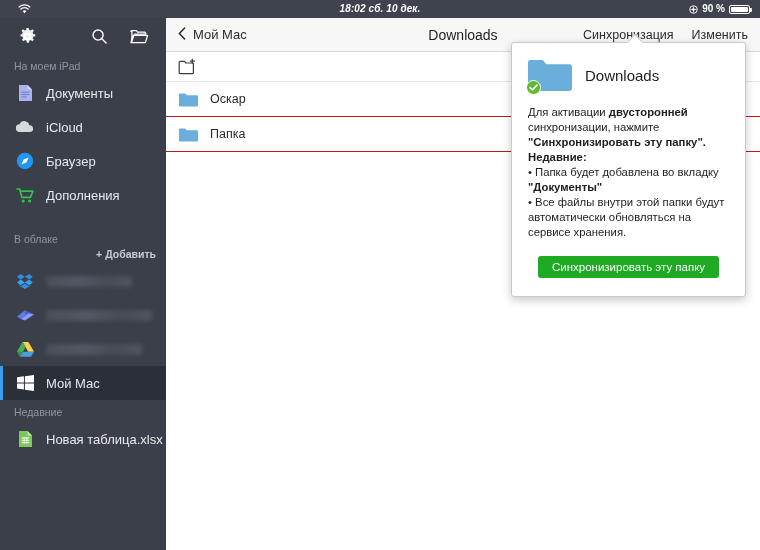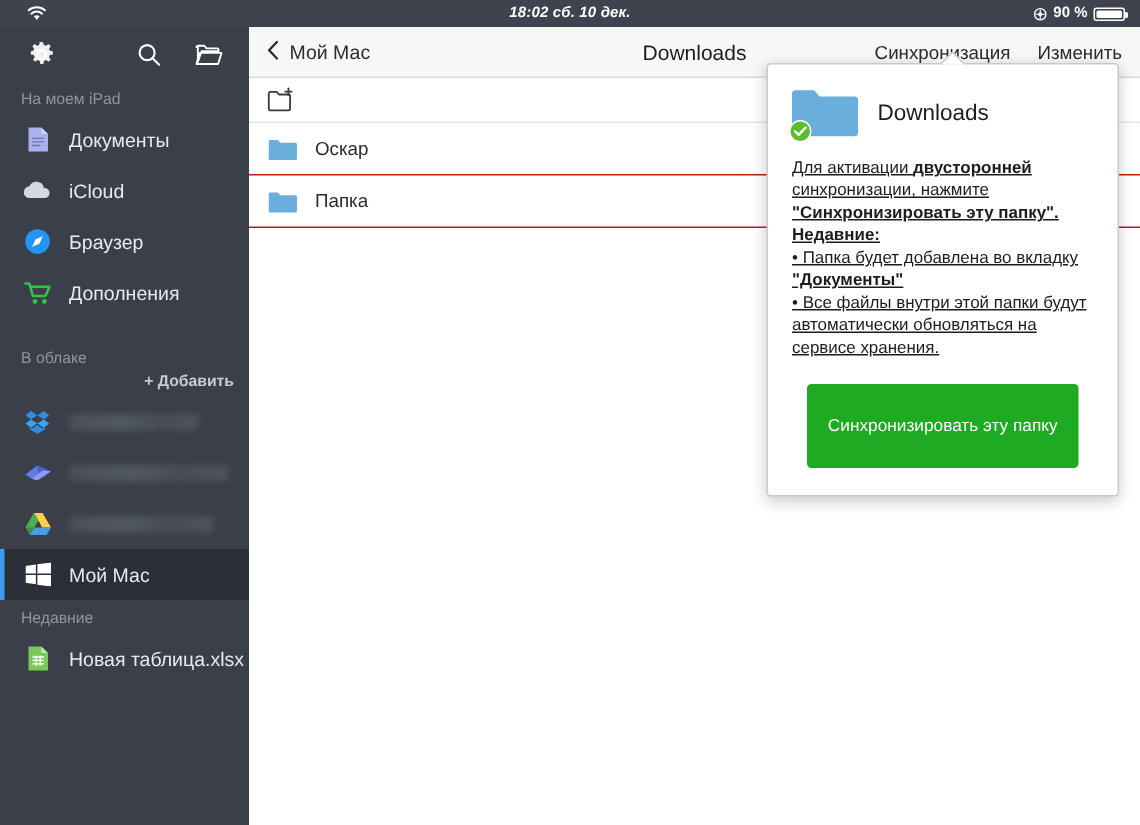--- a/index.html
+++ b/index.html
@@ -118,26 +118,26 @@
     background:#fff; border-left:1px solid #c9c9c9; border-top:1px solid #c9c9c9;
     transform:rotate(45deg);
   }
   .pop-head { display:flex; align-items:center; padding:14px 16px 8px 16px; gap:13px; }
   .pop-folder { position:relative; width:44px; height:36px; flex:0 0 44px; }
   .pop-check {
     position:absolute; left:-2px; bottom:-2px; width:15px; height:15px; border-radius:50%;
     background:#5bbd2a; border:1.5px solid #ffffff; display:flex; align-items:center; justify-content:center;
   }
   .pop-title { font-size:15px; color:#1d1d1d; }
-  .pop-body { padding:4px 16px 0 16px; font-size:11.3px; line-height:15px; color:#1d1d1d;text-decoration:underline; }
+  .pop-body { padding:4px 16px 0 16px; font-size:11.3px; line-height:15px; color:#1d1d1d; }
   .pop-body b { font-weight:bold; }
   .pop-btnwrap { padding:16px 16px 18px 16px; display:flex; justify-content:center; }
   .pop-btn {
     background:#1faa24; color:#fff; font-size:11.5px; border:none; border-radius:3px;
-    padding:22px 14px; cursor:pointer; font-family:inherit; white-space:nowrap;
+    padding:5px 14px; cursor:pointer; font-family:inherit; white-space:nowrap;
   }
 </style>
 </head>
 <body>
 
 <div class="screen">
 
   <div class="statusbar">
     <div class="sb-left">
       <span class="wifi-ico">

